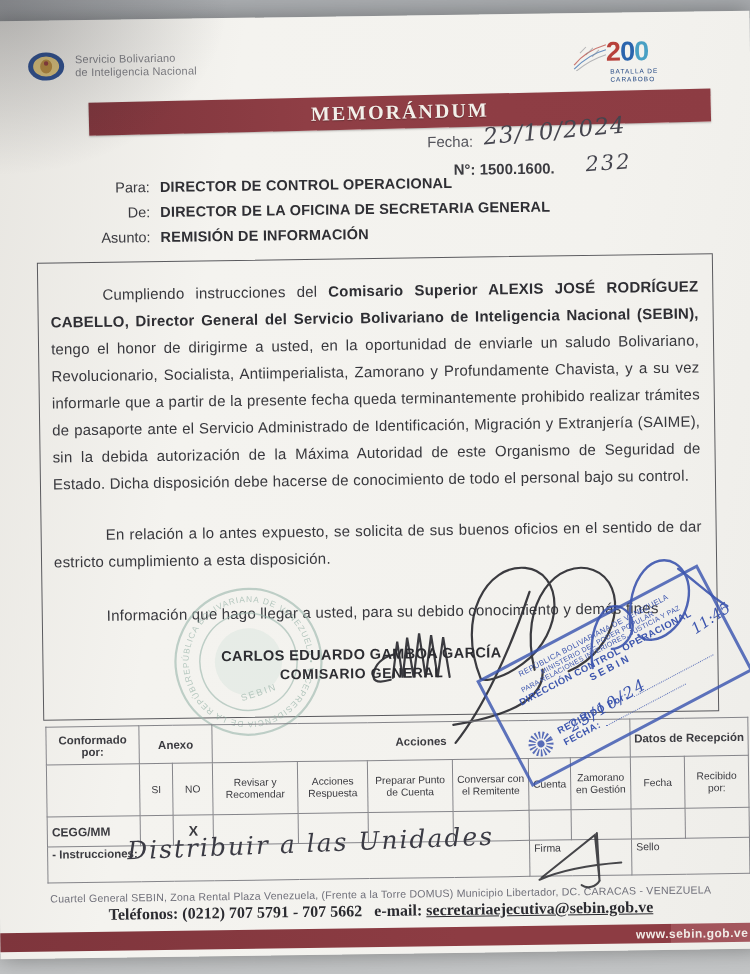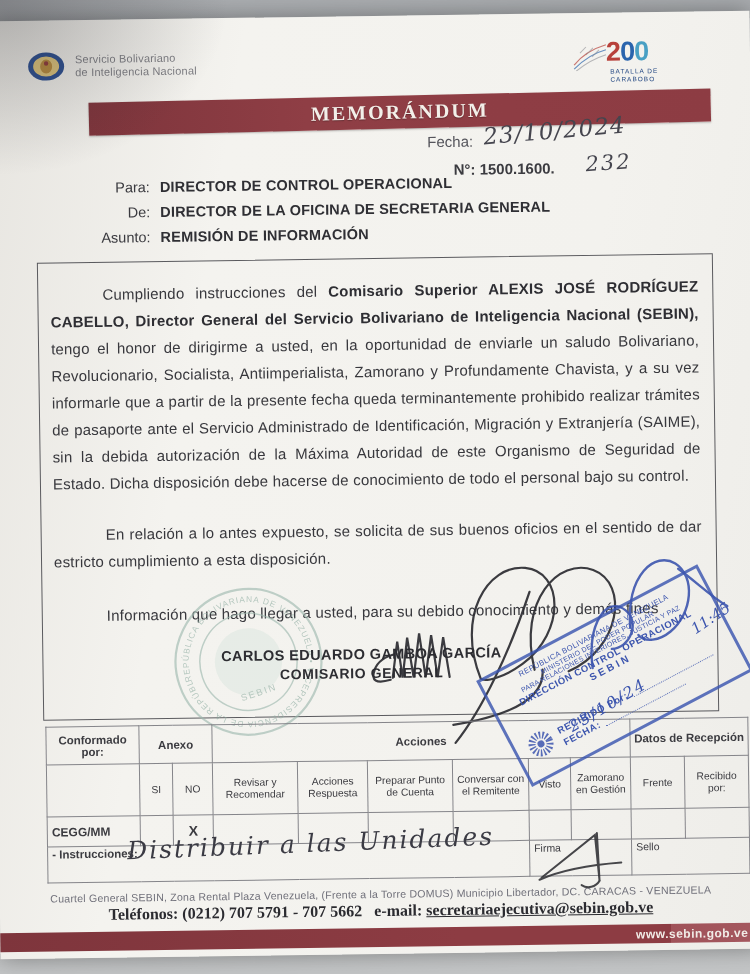--- a/index.html
+++ b/index.html
@@ -261,23 +261,23 @@
         <th colspan="2">Datos de Recepción</th>
       </tr>
       <tr style="height:52px">
         <td></td>
         <td class="sub">SI</td>
         <td class="sub">NO</td>
         <td class="sub">Revisar y Recomendar</td>
         <td class="sub">Acciones Respuesta</td>
         <td class="sub">Preparar Punto de Cuenta</td>
         <td class="sub">Conversar con el Remitente</td>
-        <td class="sub">Visto</td>
+        <td class="sub">Cuenta</td>
         <td class="sub">Zamorano en Gestión</td>
-        <td class="sub">Frente</td>
+        <td class="sub">Fecha</td>
         <td class="sub">Recibido por:</td>
       </tr>
       <tr style="height:30px">
         <td class="cegg">CEGG/MM</td>
         <td></td>
         <td class="xmark">X</td>
         <td></td>
         <td></td>
         <td></td>
         <td></td>

